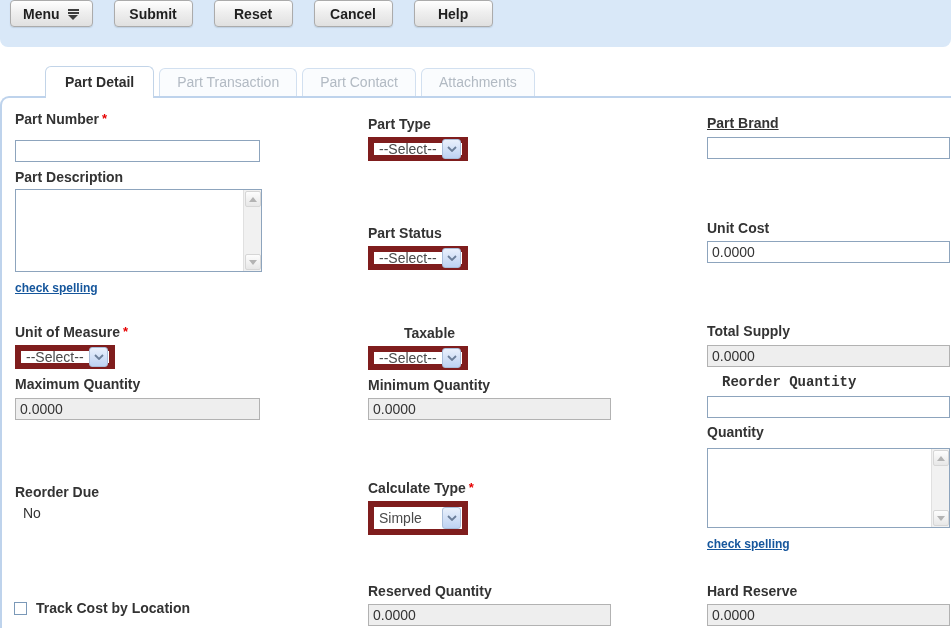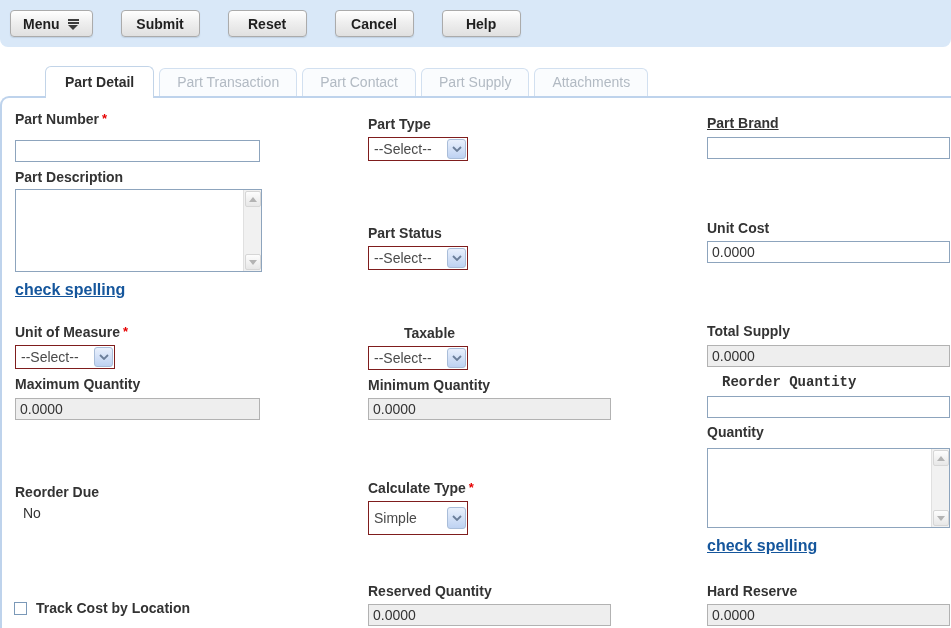--- a/index.html
+++ b/index.html
@@ -3,21 +3,21 @@
 <meta charset="utf-8">
 <style>
   * { box-sizing: border-box; margin: 0; padding: 0; }
   html, body { width: 951px; height: 628px; overflow: hidden; background: #fff;
     font-family: "Liberation Sans", sans-serif; }
 
   
   .toolbar {
     width: 951px; height: 47px; background: #d9e8f8;
     border-radius: 0 0 8px 8px;
-    display: flex; align-items: center; padding-left: 10px; gap: 28px;
+    display: flex; align-items: flex-start; padding-left: 10px; gap: 21px;
   }
   .tb-btn {
     min-width: 79px; height: 27px; cursor: pointer;
     background: linear-gradient(#ffffff, #efefef 45%, #e0e0e0);
     border: 1px solid #ababab; border-radius: 4px;
     box-shadow: 0 1px 1px rgba(120,140,160,.25);
     font-family: "Liberation Sans", sans-serif;
     font-size: 14px; font-weight: bold; color: #1f1f1f;
     display: inline-flex; align-items: center; justify-content: center; gap: 7px;
     padding: 0 12px;
@@ -75,25 +75,25 @@
     justify-content: space-between; padding: 1px; border-left: 1px solid #e0e0e0;
   }
   .ta-sbtn {
     width: 16px; height: 16px; border: 1px solid #d6d6d6; border-radius: 2px;
     background: linear-gradient(#fdfdfd, #e7e7e7);
     display: flex; align-items: center; justify-content: center; cursor: pointer;
   }
   .arr-up { width:0; height:0; border-left:4px solid transparent; border-right:4px solid transparent; border-bottom:5px solid #b3b3b3; }
   .arr-dn { width:0; height:0; border-left:4px solid transparent; border-right:4px solid transparent; border-top:5px solid #b3b3b3; }
 
-  .spell-link { font-size: 16px; font-weight: bold; color: #15569c; text-decoration: underline; cursor: pointer; }
+  .spell-link { font-size: 12px; font-weight: bold; color: #15569c; text-decoration: underline; cursor: pointer; }
 
   
   .sel {
-    width: 100px; height: 24px; border: 1px solid #7f1d1d; background: #fff;
+    width: 100px; height: 24px; border: 6px solid #7f1d1d; background: #fff;
     display: inline-flex; align-items: center; padding: 1px; cursor: pointer;
   }
   .sel-text { flex: 1; font-size: 14px; color: #4a4a4a; padding-left: 4px; white-space: nowrap; overflow: hidden; }
   .sel-btn {
     width: 19px; height: 20px; border: 1px solid #a9bdd9; border-radius: 3px;
     background: linear-gradient(#e9f0fc, #bed2f2);
     display: flex; align-items: center; justify-content: center; flex: none;
   }
 
   .plain-value { font-size: 14px; color: #333; margin-left: 8px; }
@@ -119,21 +119,20 @@
   <button class="tb-btn">Submit</button>
   <button class="tb-btn">Reset</button>
   <button class="tb-btn">Cancel</button>
   <button class="tb-btn">Help</button>
 </div>
 
 <div class="tabs">
   <div class="tab active">Part Detail</div>
   <div class="tab">Part Transaction</div>
   <div class="tab">Part Contact</div>
-  <div class="tab">Part Supply</div>
   <div class="tab">Attachments</div>
 </div>
 
 <div class="panel">
 
   <div class="abs flabel" style="left:13px; top:13px;">
     <span>Part Number</span><span class="req">*</span>
   </div>
   <input class="abs tinput" style="left: 13px; top: 42px;" type="text" value="">
 

